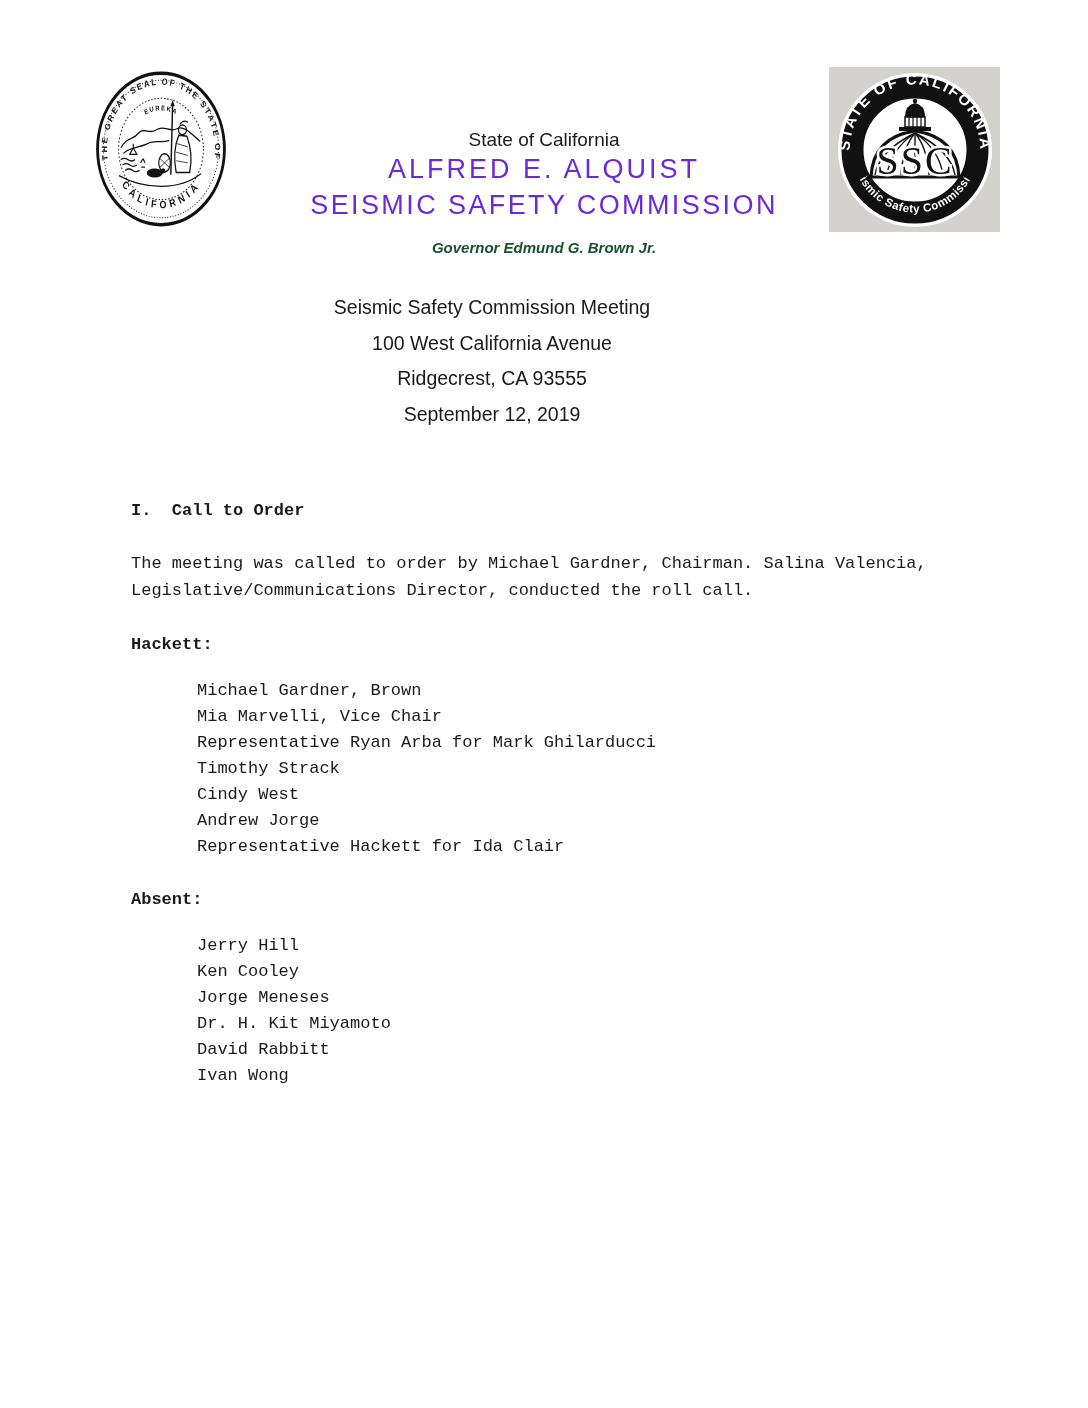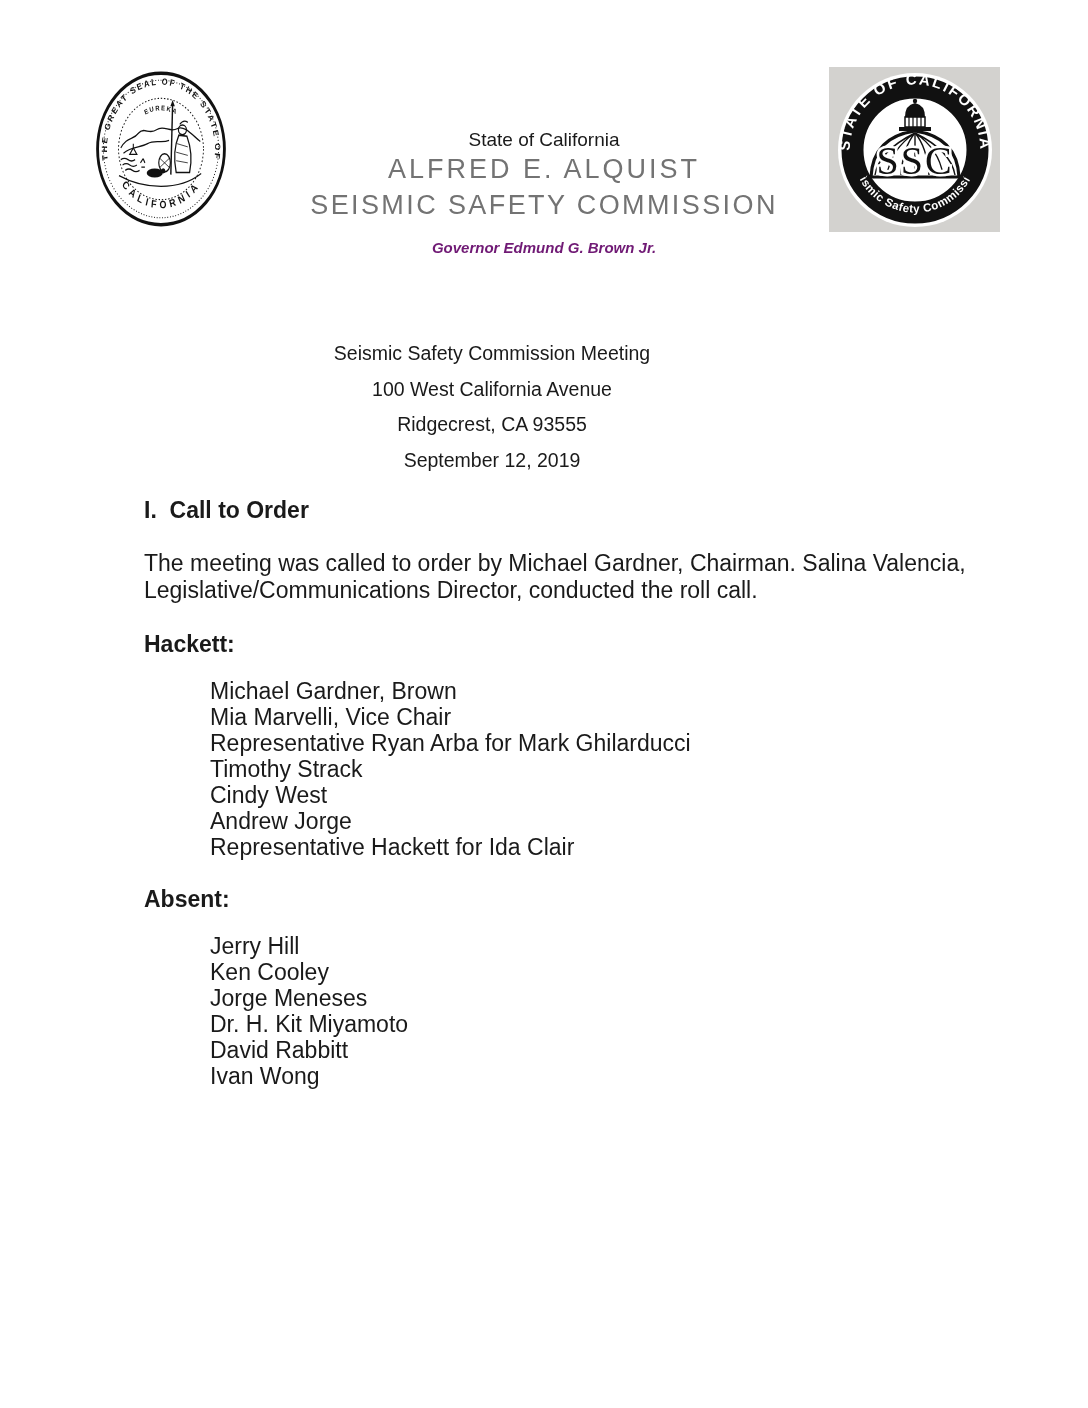--- a/index.html
+++ b/index.html
@@ -33,51 +33,51 @@
 
   
   .header-text {
     position: absolute;
     top: 129px;
     left: 0;
     width: 1088px;
     text-align: center;
   }
   .h-state   { font-size: 19px; line-height: 22px; }
-  .h-title   { font-size: 27px; line-height: 36px; letter-spacing: 3px; font-weight: 400; color: #737373; }
+  .h-title   { font-size: 27px; line-height: 36px; letter-spacing: 3px; font-weight: 400; color: #6d28d9; }
   .h-title2  { letter-spacing: 2.4px; }
   .h-governor {
     margin-top: 16px;
     font-size: 15px;
     line-height: 18px;
     font-weight: bold;
     font-style: italic;
-    color: #701a75;
+    color: #14532d;
   }
 
   
   .meeting-info {
     position: absolute;
     top: 290px;
     left: 0;
     width: 984px;
     text-align: center;
     font-size: 19.5px;
-    margin-top: 46px;
   }
   .meeting-info .m-line { line-height: 35.5px; }
 
   
   .doc-body {
     position: absolute;
     top: 497px;
-    left: 144px;
+    left: 131px;
     width: 832px;
-    font-size: 23px;
+    font-size: 17px;
     line-height: 27px;
+    font-family: Liberation Mono, monospace;
   }
   .sec-heading { font-weight: bold; white-space: pre-wrap; }
   .para { margin-top: 26px; }
   .para .p-line { display: block; }
   .roster-heading-present { margin-top: 27px; }
   .roster-heading-absent  { margin-top: 26px; }
   .name-list { margin-top: 20px; margin-left: 66px; line-height: 26px; }
   .name-list .name { display: block; }
 </style>
 </head>

